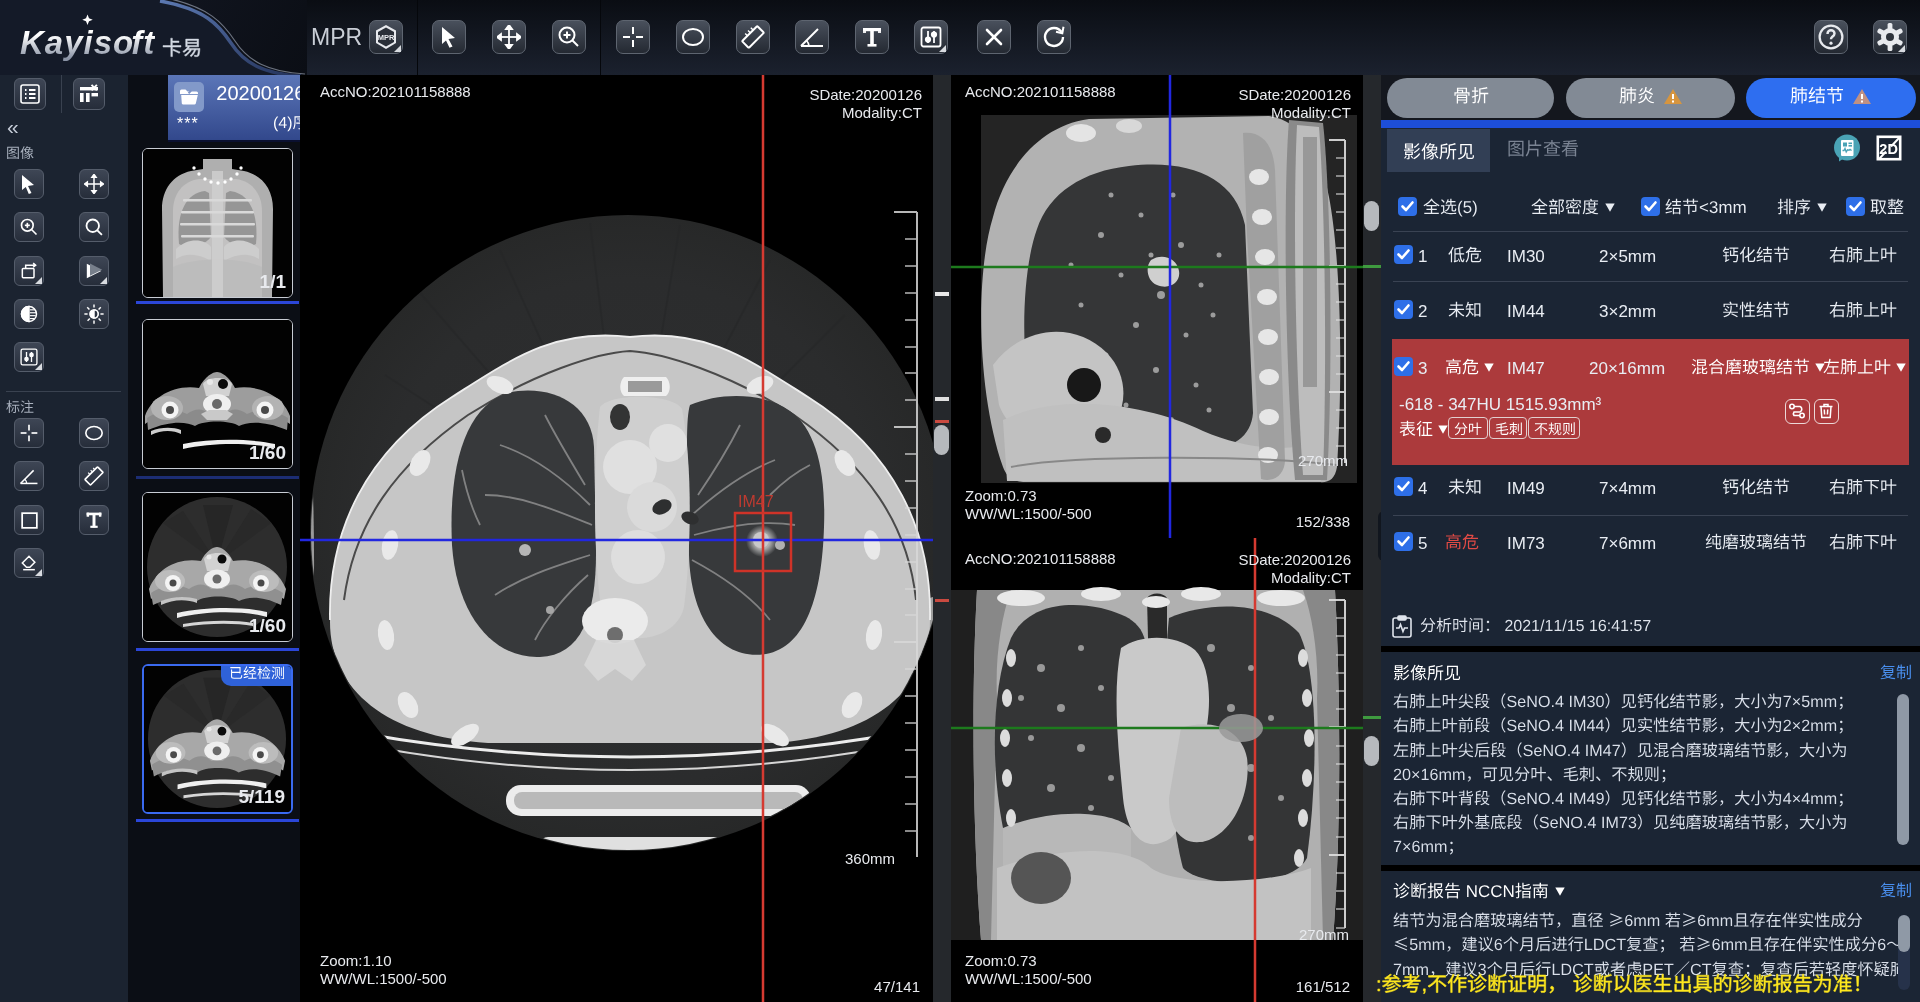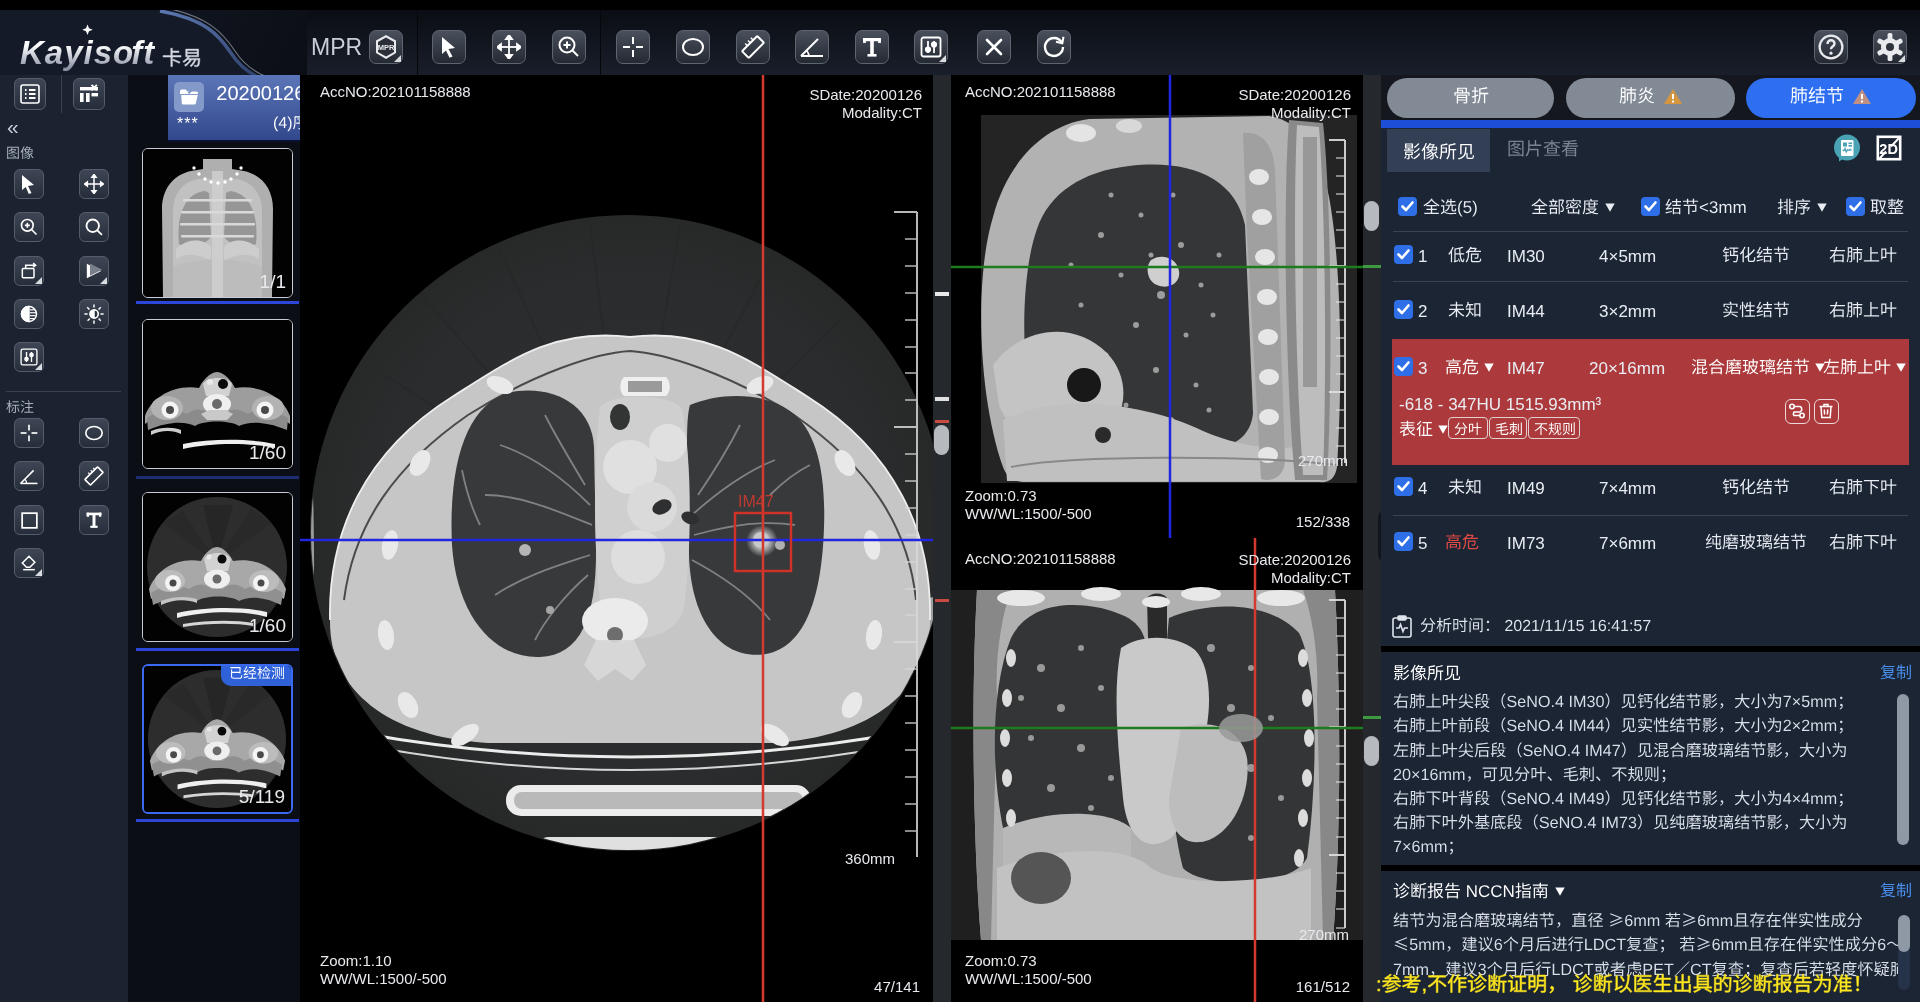--- a/index.html
+++ b/index.html
@@ -4,21 +4,21 @@
 <style>
 * { margin:0; padding:0; box-sizing:border-box; }
 html,body { width:1920px; height:1002px; background:#000; overflow:hidden;
   font-family:"Liberation Sans", sans-serif; }
 #app { position:relative; width:1920px; height:1002px; background:#000; }
 .abs { position:absolute; }
 .pt { position:absolute; overflow:visible; }
 
 
 #topbar { left:0; top:0; width:1920px; height:75px;
-  background:linear-gradient(#0a0d13,#1b212e);margin-top:10px; }
+  background:linear-gradient(#0a0d13,#1b212e); }
 #logoblk { left:0; top:0; width:307px; height:75px; overflow:hidden;
   background:linear-gradient(115deg,#1c2332 0%,#10141e 55%,#0b0e15 100%); }
 #logotxt { left:20px; top:24px; font-size:33px; letter-spacing:-0.5px; font-weight:bold; font-style:italic;
   color:#f2f4f8; letter-spacing:1px;
   background:linear-gradient(#ffffff 30%,#8a93a5 90%); -webkit-background-clip:text;
   -webkit-text-fill-color:transparent; }
 .tbtn { position:absolute; width:34px; height:34px; top:20px; border-radius:7px;
   background:linear-gradient(#49505c,#242932); border:1px solid #5e6570;
   display:flex; align-items:center; justify-content:center; }
 .tbtn svg { display:block; }
@@ -31,21 +31,21 @@
 .sbtn { position:absolute; width:30px; height:30px; border-radius:6px;
   background:linear-gradient(#3e4655,#262d3a); border:1px solid #555d6b;
   display:flex; align-items:center; justify-content:center; }
 .slbl { position:absolute; font-size:14px; color:#aab2bf; }
 
 
 #thumbs { left:128px; top:75px; width:172px; height:927px; background:#0b0e15; }
 #thead { position:absolute; left:8px; top:0; width:169px; height:67px;
   background:linear-gradient(#5b76b8,#32488c); border-bottom:2px solid #0a1030;margin-left:32px; }
 .thumb { position:absolute; left:14px; width:151px; height:150px; background:#000;
-  border:1px solid #c8ccd4; border-radius:6px; overflow:hidden; }
+  border:1px solid #c8ccd4; border-radius:6px; overflow:hidden;font-weight:bold; }
 .tlabel { position:absolute; right:6px; bottom:4px; color:#e8eaee; font-size:19px; }
 .bluesep { position:absolute; left:8px; width:163px; height:3px; background:#2b46d8; }
 
 
 .vp { background:#000; overflow:hidden; }
 #mainvp { left:300px; top:75px; width:633px; height:927px; }
 #sagvp  { left:951px; top:75px; width:412px; height:463px; }
 #corvp  { left:951px; top:538px; width:412px; height:464px; }
 .ovl { position:absolute; color:#e8eaee; font-size:15px; }
 .strip { background:#25282c; }
@@ -1169,21 +1169,21 @@
         </div>
       <div class="rrow" style="top:119px">
         <span style="position:absolute;left:25px">1</span>
         <svg class="pt" style="left:55px;top:14px" width="1" height="1">
             <g transform="scale(0.017000,-0.017000)" fill="#e9edf3">
               <use href="#g38" x="0"></use>
               <use href="#g39" x="1000"></use>
             </g>
           </svg>
         <span style="position:absolute;left:114px">IM30</span>
-        <span style="position:absolute;left:206px">4×5mm</span>
+        <span style="position:absolute;left:206px">2×5mm</span>
         <svg class="pt" style="left:329px;top:14px" width="1" height="1">
             <g transform="scale(0.017000,-0.017000)" fill="#e9edf3">
               <use href="#g42" x="0"></use>
               <use href="#g43" x="1000"></use>
               <use href="#g17" x="2000"></use>
               <use href="#g18" x="3000"></use>
             </g>
           </svg>
         <svg class="pt" style="left:436px;top:14px" width="1" height="1">
             <g transform="scale(0.017000,-0.017000)" fill="#e9edf3">

